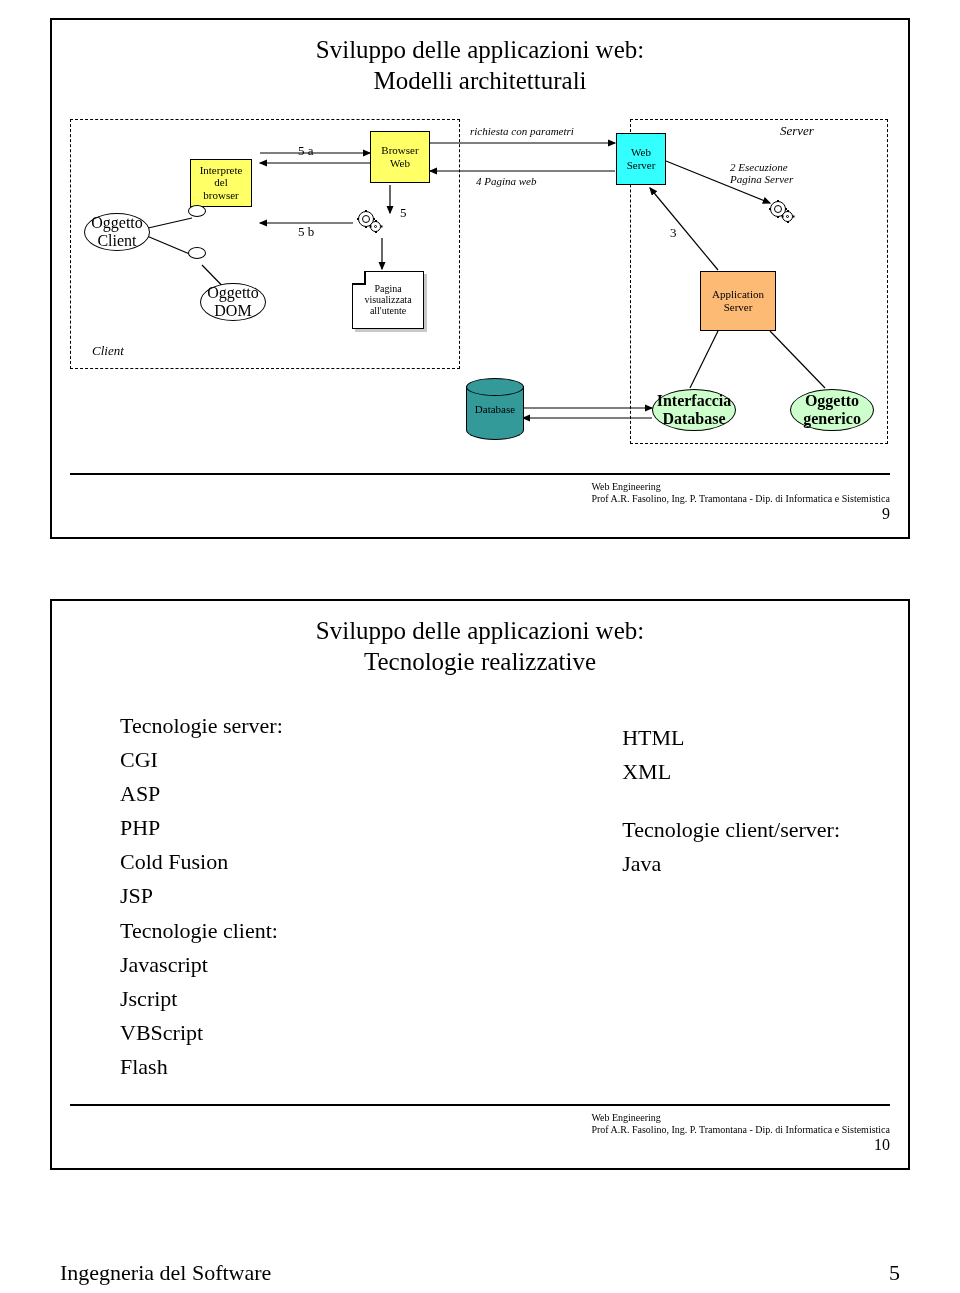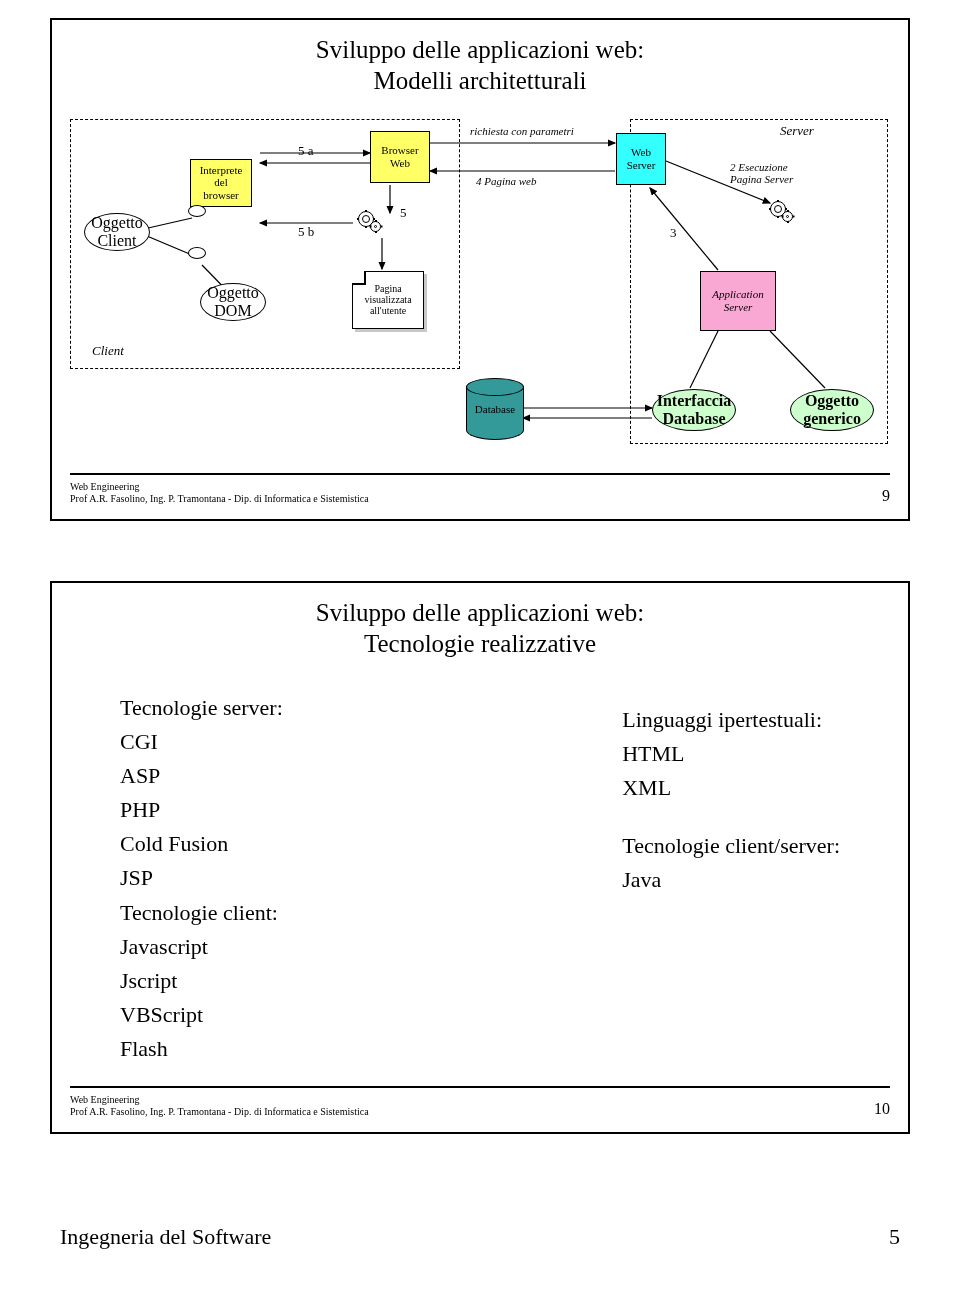--- a/index.html
+++ b/index.html
@@ -34,24 +34,25 @@
     width: 820px;
     height: 350px;
     margin: 0 auto;
   }
   .hr-line {
     border-top: 2px solid #000;
     margin: 10px 0 6px 0;
   }
   .footer-row {
     display: flex;
-    justify-content: space-between;
+    justify-content: center;
     align-items: flex-end;
     font-size: 10px;
     font-family: "Times New Roman", Times, serif;
+    flex-direction: column;
   }
   .footer-left { line-height: 1.2; }
   .footer-num { font-size: 16px; }
   .dashed-box {
     position: absolute;
     border: 1px dashed #000;
     box-sizing: border-box;
   }
   .block {
     position: absolute;
@@ -59,21 +60,21 @@
     display: flex;
     align-items: center;
     justify-content: center;
     text-align: center;
     font-size: 11px;
     font-family: "Times New Roman", Times, serif;
     line-height: 1.15;
   }
   .yellow { background: #ffff66; border: 1px solid #000; }
   .cyan   { background: #33ffff; border: 1px solid #000; }
-  .red    { background: #f9a8d4; border: 1px solid #000; font-style: italic; }
+  .red    { background: #fdba74; border: 1px solid #000; }
   .free-label {
     position: absolute;
     font-size: 13px;
     font-family: "Times New Roman", Times, serif;
   }
   .small-it { font-style: italic; font-size: 11px; }
   .gears {
     position: absolute;
     width: 28px;
     height: 22px;
@@ -369,21 +370,20 @@
         <div>PHP</div>
         <div>Cold Fusion</div>
         <div>JSP</div>
         <div>Tecnologie client:</div>
         <div>Javascript</div>
         <div>Jscript</div>
         <div>VBScript</div>
         <div>Flash</div>
       </div>
       <div class="col" style="padding-top:28px;">
-        <div>Linguaggi ipertestuali:</div>
         <div>HTML</div>
         <div>XML</div>
         <div class="spacer"></div>
         <div>Tecnologie client/server:</div>
         <div>Java</div>
       </div>
     </div>
 
     <div class="hr-line"></div>
     <div class="footer-row">

